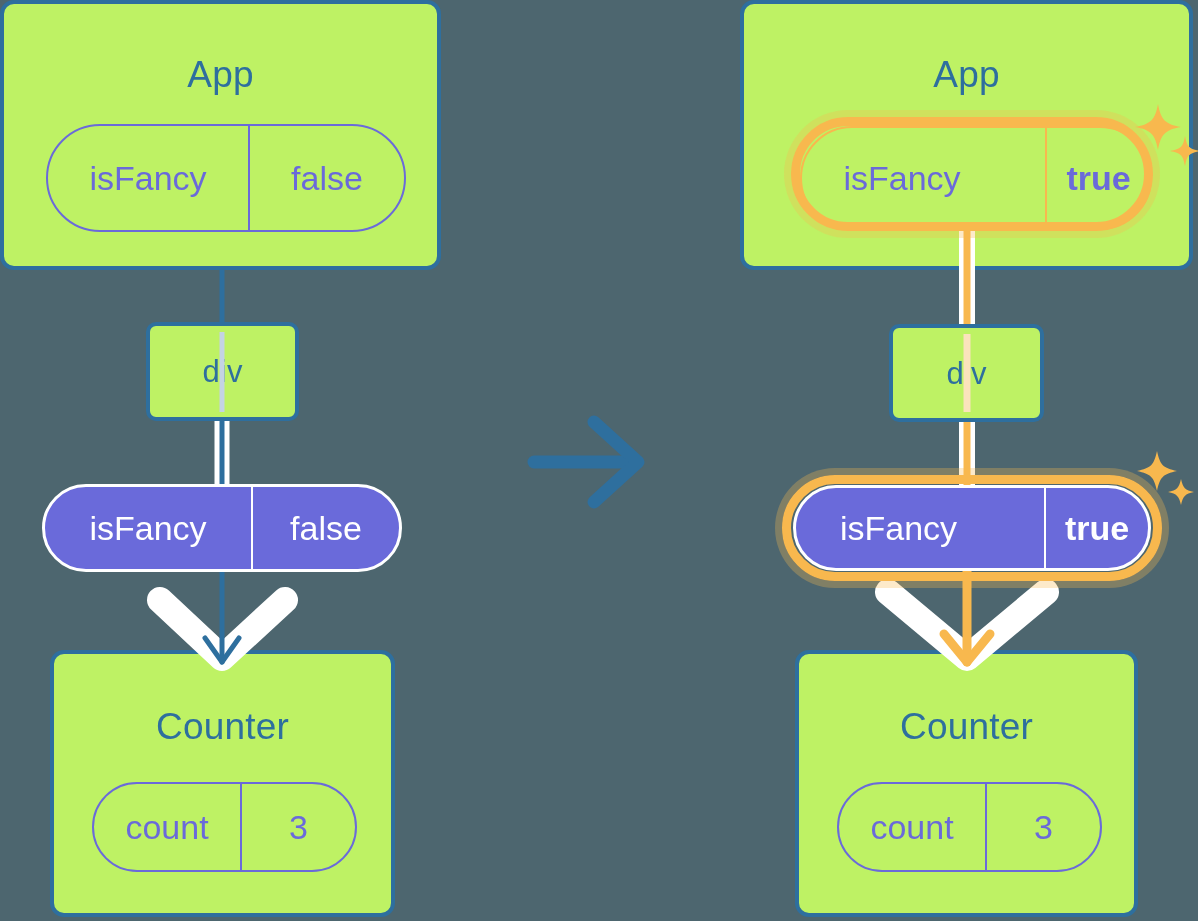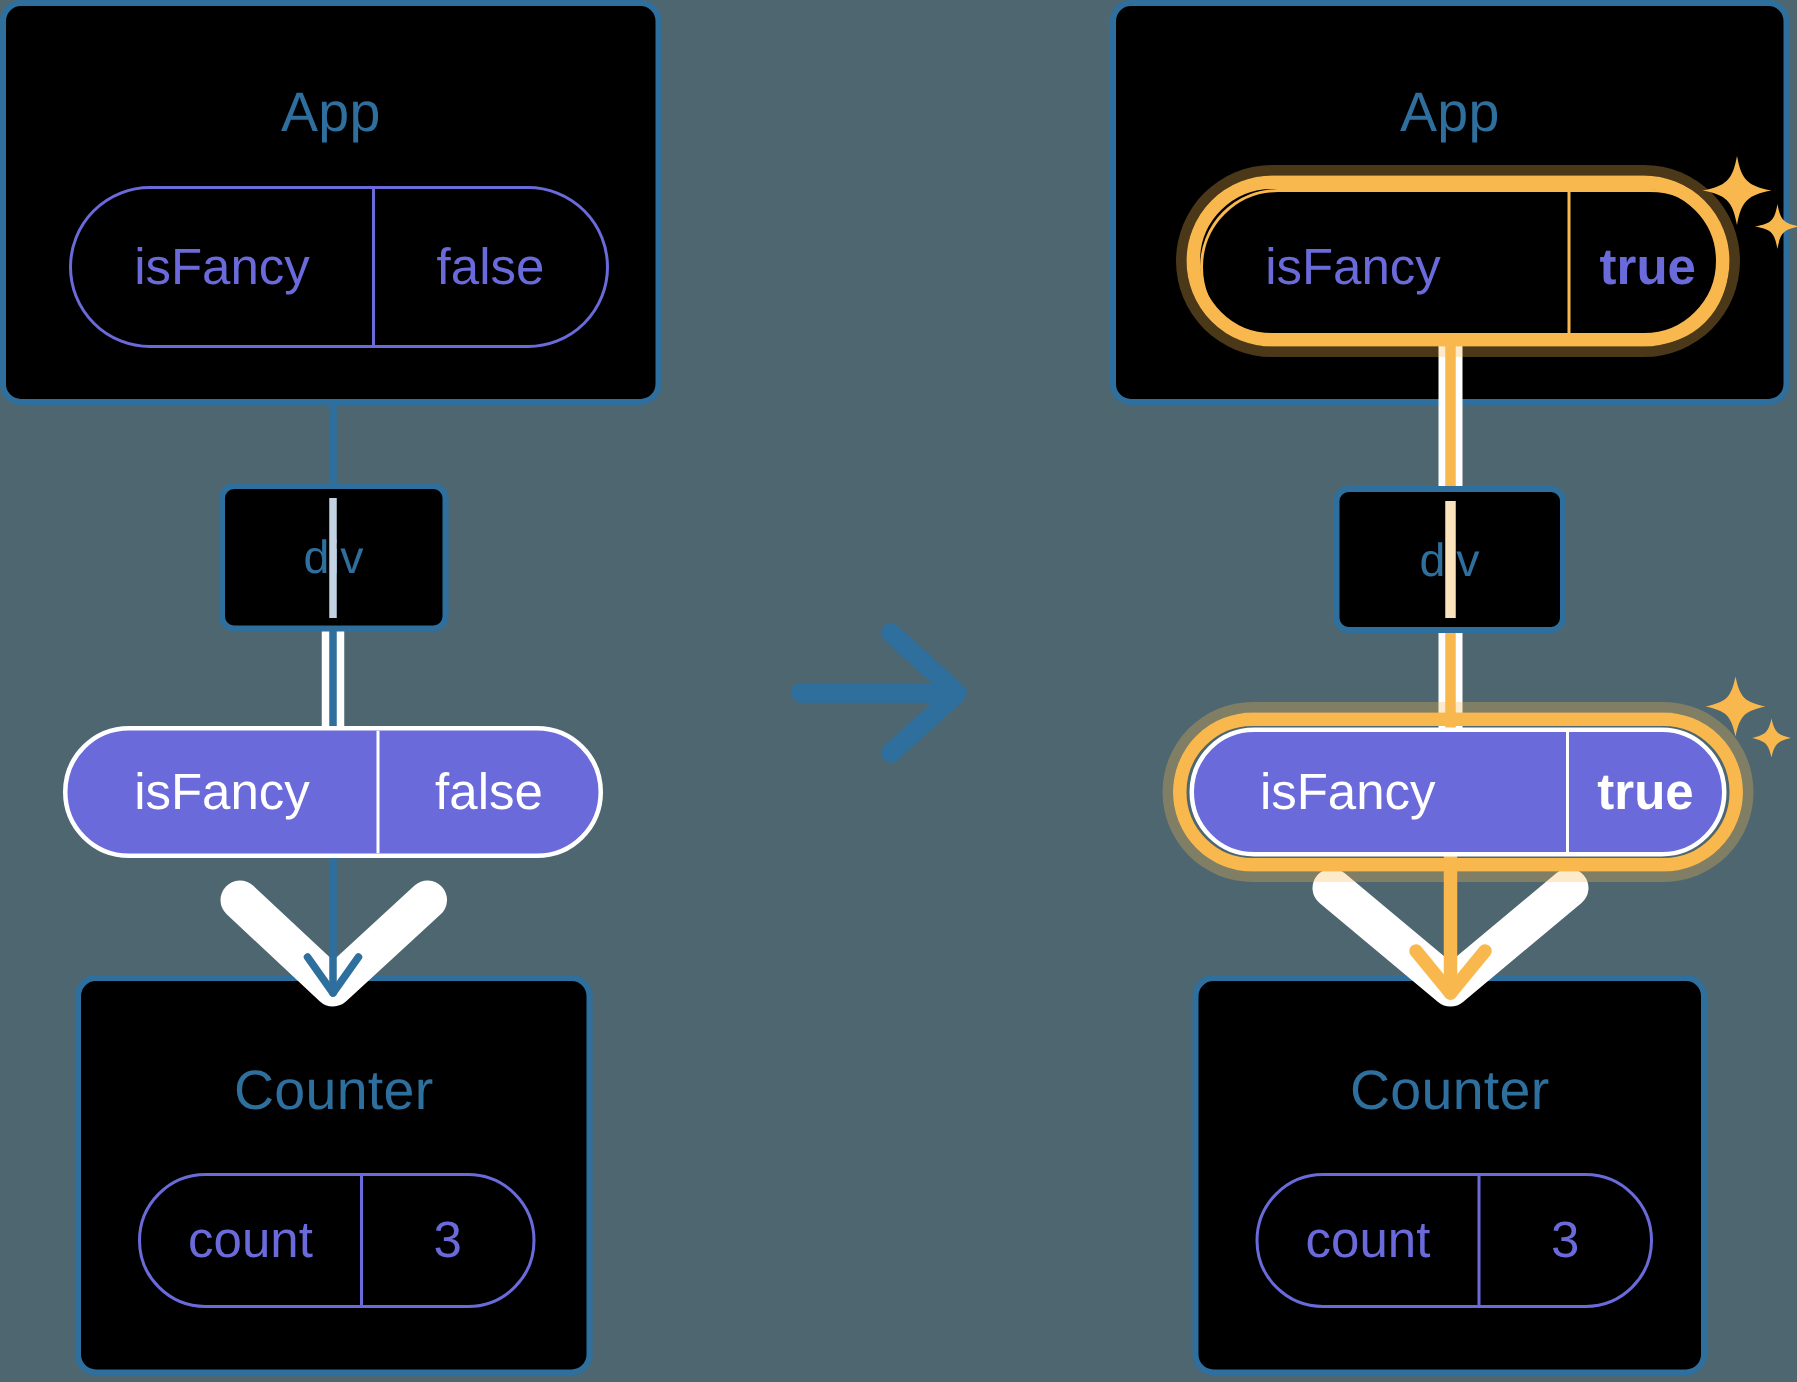--- a/index.html
+++ b/index.html
@@ -9,21 +9,21 @@
     font-family:"Liberation Sans", sans-serif;
     overflow:hidden;
     position:relative;
   }
   .stage{position:absolute;inset:0;}
   svg.layer{position:absolute;top:0;left:0;width:1198px;height:921px;overflow:visible;}
 
   
   .box{
     position:absolute;
-    background:#000000;
+    background:#bef264;
     border:4px solid #2E6F9E;
     border-radius:14px;
     box-sizing:border-box;
   }
   .box.small{border-radius:10px;border-width:4px;}
   .box-title{
     position:absolute;
     left:0;right:0;
     text-align:center;
     color:#2E6F9E;

